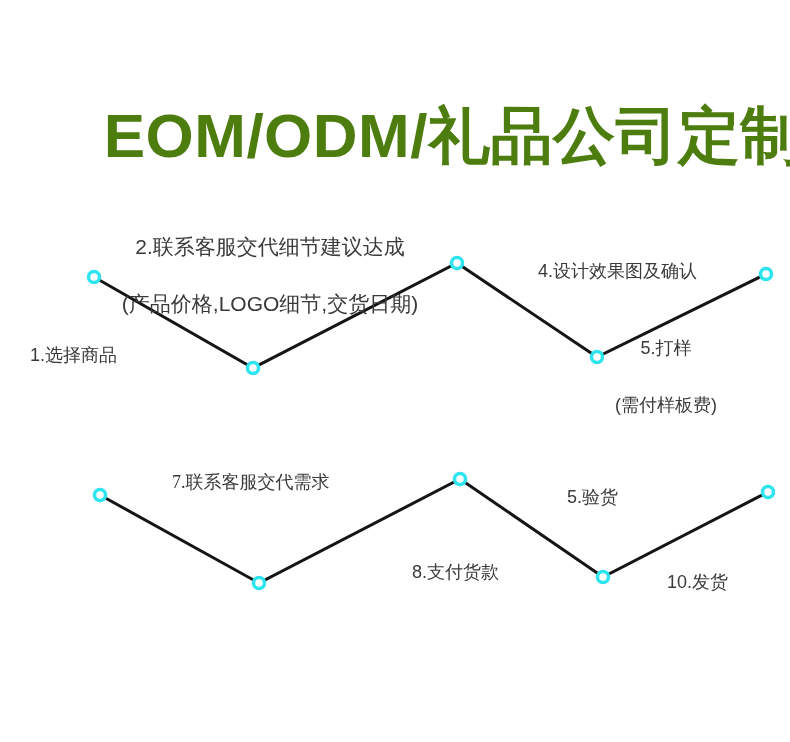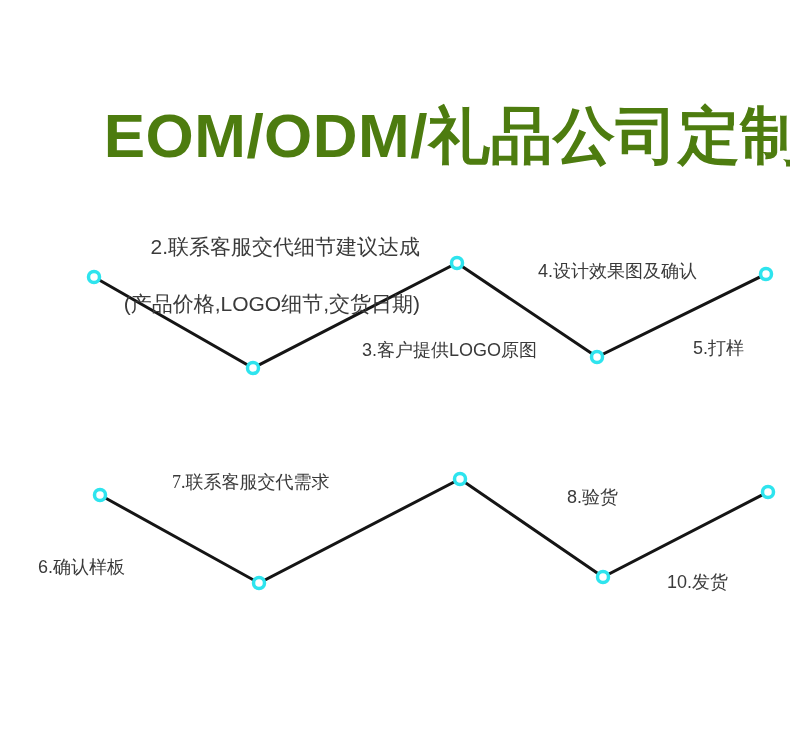--- a/index.html
+++ b/index.html
@@ -35,21 +35,21 @@
     height: 742px;
   }
   .step-label {
     position: absolute;
     font-size: 18px;
     color: #3a3a3a;
     white-space: nowrap;
     line-height: 27px;
   }
   .step-label.centered {
-    text-align: right;
+    text-align: center;
     white-space: normal;
   }
   .step-label .sub {
     display: block;
     margin-top: 30px;
   }
 </style>
 </head>
 <body>
 
@@ -65,48 +65,49 @@
       <circle cx="457" cy="263" r="5.5" fill="#ffffff" stroke="#2ee4ee" stroke-width="3.5"></circle>
       <circle cx="597" cy="357" r="5.5" fill="#ffffff" stroke="#2ee4ee" stroke-width="3.5"></circle>
       <circle cx="766" cy="274" r="5.5" fill="#ffffff" stroke="#2ee4ee" stroke-width="3.5"></circle>
       <circle cx="100" cy="495" r="5.5" fill="#ffffff" stroke="#2ee4ee" stroke-width="3.5"></circle>
       <circle cx="259" cy="583" r="5.5" fill="#ffffff" stroke="#2ee4ee" stroke-width="3.5"></circle>
       <circle cx="460" cy="479" r="5.5" fill="#ffffff" stroke="#2ee4ee" stroke-width="3.5"></circle>
       <circle cx="603" cy="577" r="5.5" fill="#ffffff" stroke="#2ee4ee" stroke-width="3.5"></circle>
       <circle cx="768" cy="492" r="5.5" fill="#ffffff" stroke="#2ee4ee" stroke-width="3.5"></circle>
     </svg>
 
+  <div class="step-label" style="left:30px; top:342px;">
+    <span>1.选择商品</span>
+  </div>
 
   <div class="step-label centered" style="left:120px; top:233px; width:300px; font-size:21px;">
     <span>2.联系客服交代细节建议达成</span>
     <span class="sub">(产品价格,LOGO细节,交货日期)</span>
   </div>
 
-  <div class="step-label" style="left:362px; top:337px;">
-    <span>3.客户提供LOGO原图</span>
-  </div>
 
   <div class="step-label" style="left:538px; top:258px;">
     <span>4.设计效果图及确认</span>
   </div>
 
   <div class="step-label centered" style="left:588px; top:335px; width:156px;">
     <span>5.打样</span>
+    <span class="sub">(需付样板费)</span>
   </div>
 
-  <div class="step-label" style="left:38px; top:554px;">
-    <span>6.确认样板</span>
-  </div>
 
   <div class="step-label" style="left:172px; top:469px;font-family:Liberation Serif, serif;">
     <span>7.联系客服交代需求</span>
   </div>
 
+  <div class="step-label" style="left:412px; top:559px;">
+    <span>8.支付货款</span>
+  </div>
 
   <div class="step-label" style="left:567px; top:484px;">
-    <span>8.验货</span>
+    <span>5.验货</span>
   </div>
 
   <div class="step-label" style="left:667px; top:569px;">
     <span>10.发货</span>
   </div>
 
 </div>
 
 </body></html>

